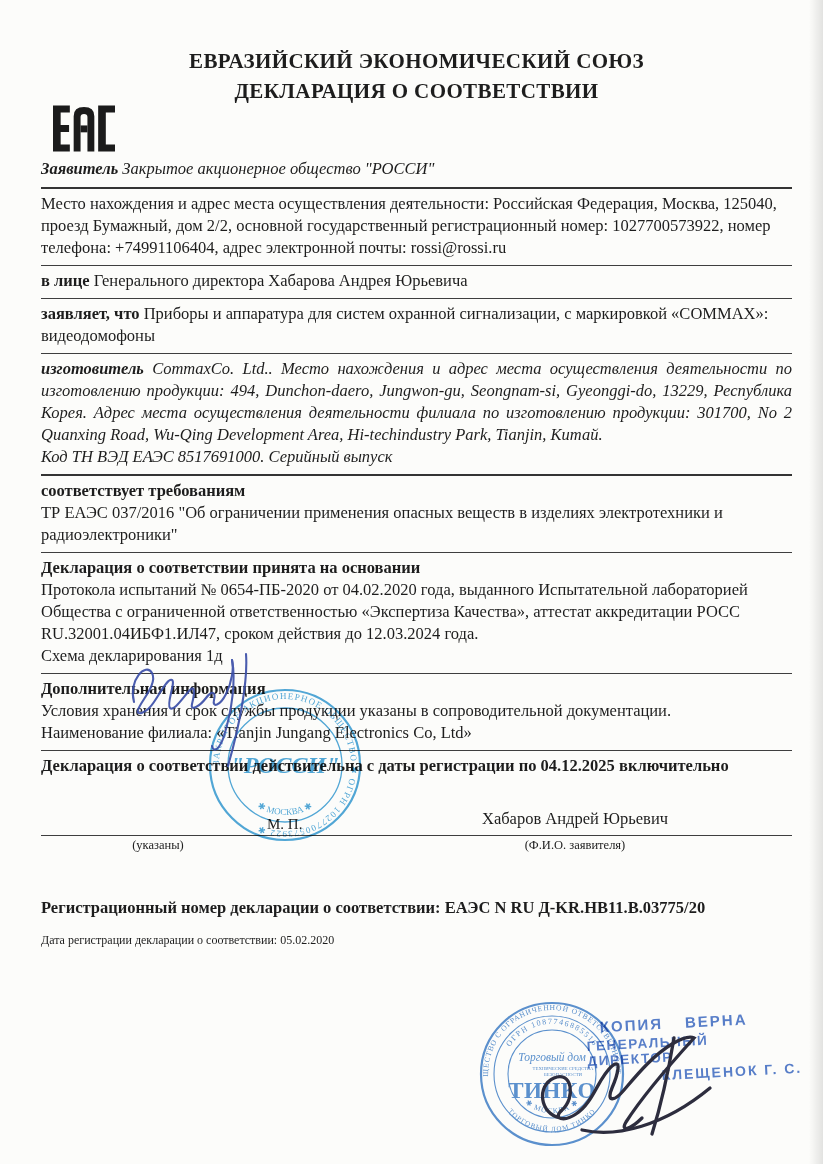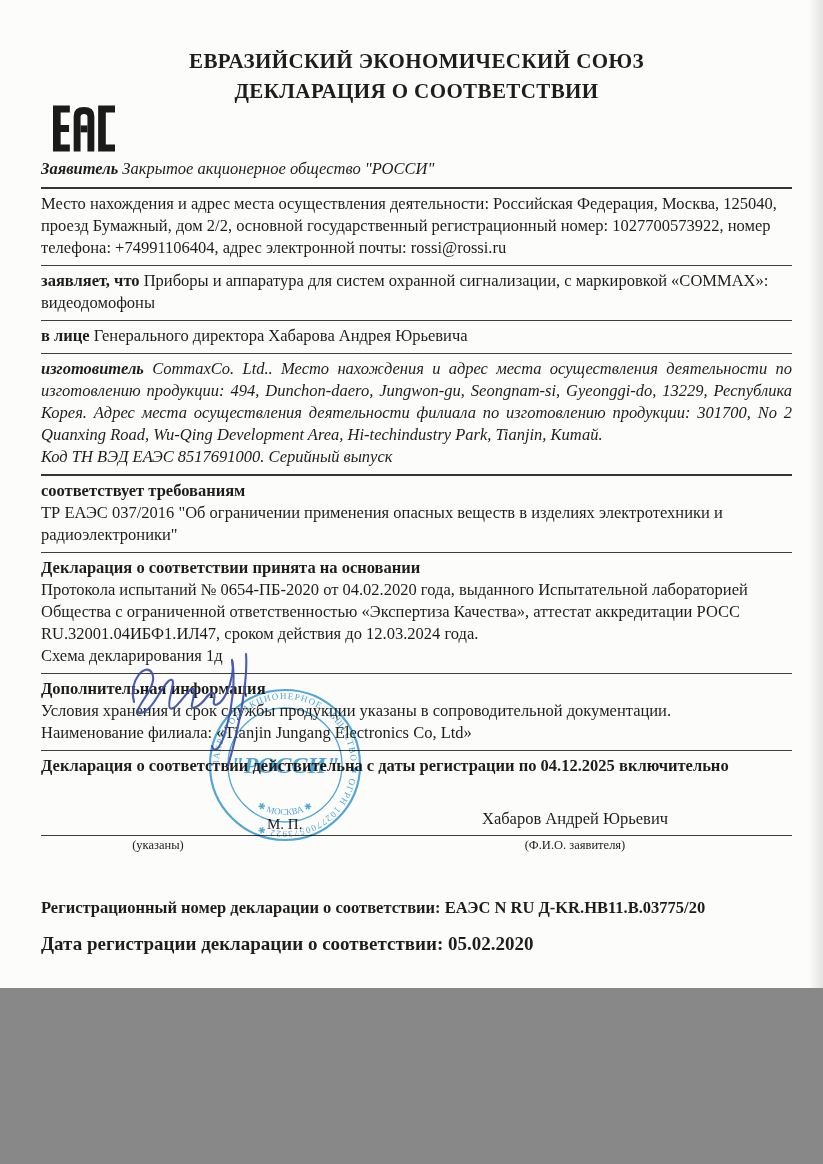--- a/index.html
+++ b/index.html
@@ -1,17 +1,17 @@
 <!DOCTYPE html>
 <html><head>
 <meta charset="utf-8">
 <style>
   html,body { margin:0; padding:0; background:#888; }
   .page {
-    position:relative; width:823px; height:988px; margin:0 auto;
+    position:relative; width:823px; height:1164px; margin:0 auto;
     background:#fcfcfa; overflow:hidden;
     font-family:"Liberation Serif", serif; color:#1d1d1d;
   }
   .scan-edge {
     position:absolute; top:0; right:0; width:14px; height:100%;
     background:linear-gradient(to right, rgba(0,0,0,0), rgba(0,0,0,0.10));
     z-index:5; pointer-events:none;
   }
   .content { position:absolute; left:41px; right:31px; top:0; z-index:1; }
   .title { margin:46px 30px 0 30px; text-align:center; font-weight:bold;
@@ -29,21 +29,21 @@
   .pad  { padding-top:4px; padding-bottom:6px; }
 
   .sig-row { position:relative; height:52px; border-bottom:1.5px solid #3e3e3e; font-size:15px; }
   .mp  { position:absolute; left:226px; bottom:2px; }
   .fio { position:absolute; left:404px; bottom:6px; width:260px; text-align:center; font-size:16.5px; }
   .captions { position:relative; height:22px; font-size:12.5px; color:#222; }
   .cap-sign { position:absolute; left:57px;  top:2px; width:120px; text-align:center; }
   .cap-fio  { position:absolute; left:434px; top:2px; width:200px; text-align:center; }
 
   .regnum  { margin-top:40px; font-weight:bold; font-size:16.5px; }
-  .regdate { margin-top:15px; font-weight:bold; font-size:19px; }
+  .regdate { margin-top:15px; font-weight:normal; font-size:12px; }
 
   .stamp { position:absolute; mix-blend-mode:multiply; opacity:0.9; z-index:2; }
   .sig-overlay { position:absolute; z-index:3; }
 
   .copy-stamp {
     position:absolute; left:601px; top:1013px; width:200px; z-index:2;
     transform:rotate(-3deg); color:#4a74c8; mix-blend-mode:multiply;
     font-family:"Liberation Sans", sans-serif; font-weight:bold; opacity:0.92;
   }
   .copy-l1 { font-size:15px; letter-spacing:2px; word-spacing:16px; }
@@ -80,27 +80,27 @@
     <div class="sec applicant bb2">
       <b class="lbl">Заявитель</b>
       <span>Закрытое акционерное общество "РОССИ"</span>
     </div>
 
     <div class="sec pad bb">
       <span>Место нахождения и адрес места осуществления деятельности: Российская Федерация, Москва, 125040, проезд Бумажный, дом 2/2, основной государственный регистрационный номер: 1027700573922, номер телефона: +74991106404, адрес электронной почты: rossi@rossi.ru</span>
     </div>
 
     <div class="sec pad bb">
+      <b class="lbl">в лице</b>
+      <span>Генерального директора Хабарова Андрея Юрьевича</span>
+    </div>
+
+    <div class="sec pad bb">
       <b class="lbl">заявляет, что</b>
       <span>Приборы и аппаратура для систем охранной сигнализации, с маркировкой «COMMAX»: видеодомофоны</span>
-    </div>
-
-    <div class="sec pad bb">
-      <b class="lbl">в лице</b>
-      <span>Генерального директора Хабарова Андрея Юрьевича</span>
     </div>
 
     <div class="sec pad bb2">
       <div class="just">
         <b class="lbl">изготовитель</b>
         <span>CommaxCo. Ltd.. Место нахождения и адрес места осуществления деятельности по изготовлению продукции: 494, Dunchon-daero, Jungwon-gu, Seongnam-si, Gyeonggi-do, 13229, Республика Корея. Адрес места осуществления деятельности филиала по изготовлению продукции: 301700, No 2 Quanxing Road, Wu-Qing Development Area, Hi-techindustry Park, Tianjin, Китай.</span>
       </div>
       <div>Код ТН ВЭД ЕАЭС 8517691000. Серийный выпуск</div>
     </div>
 

